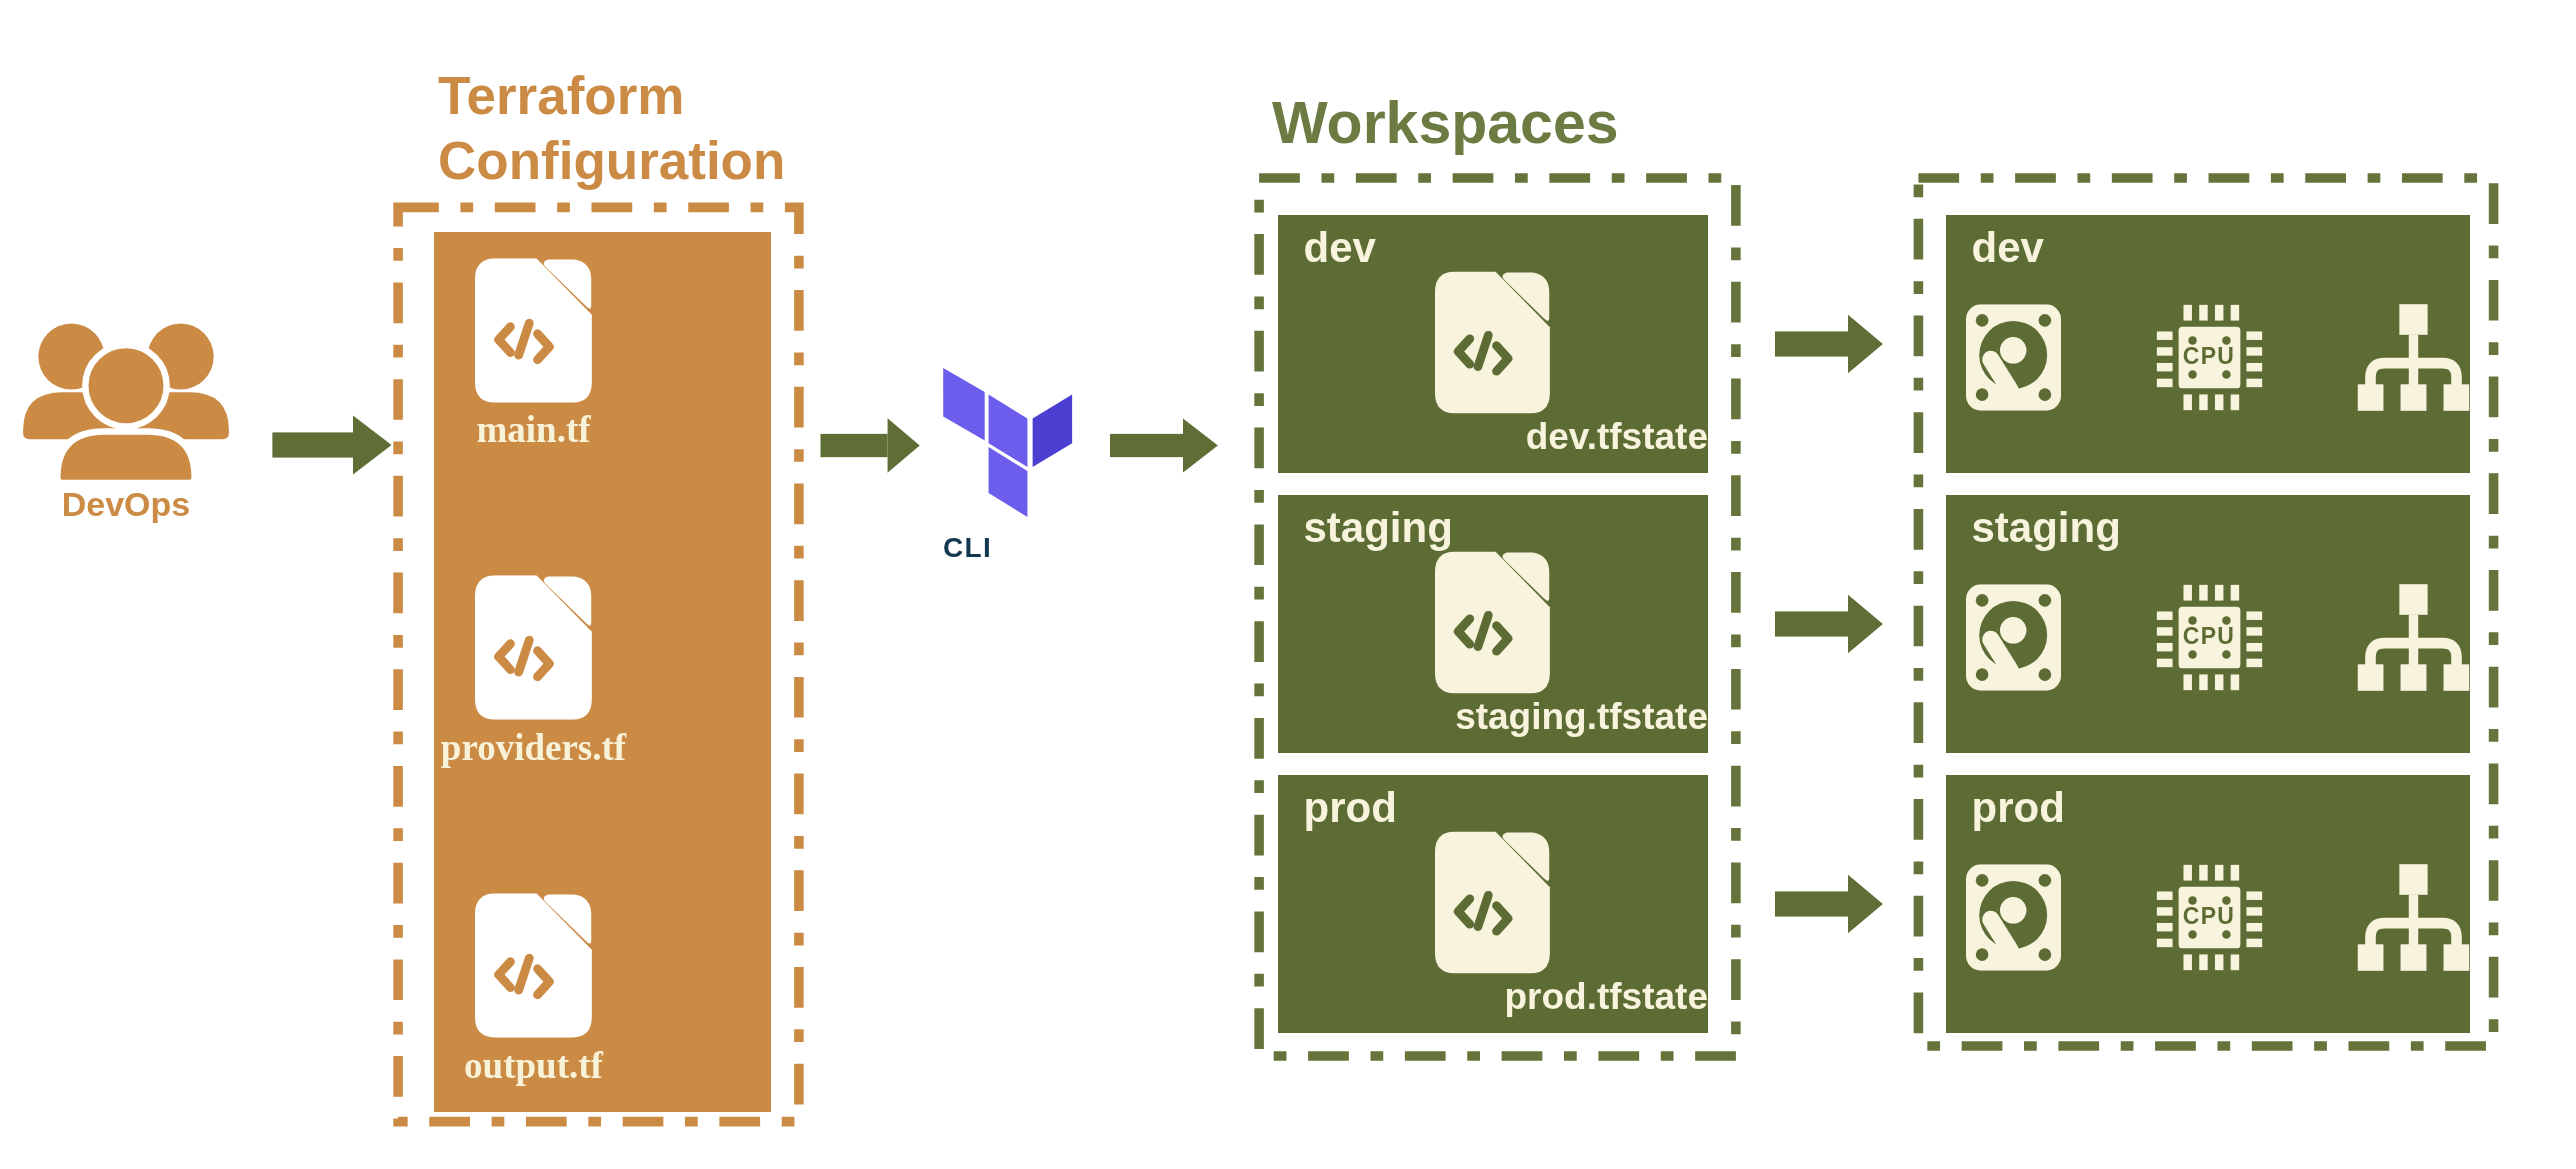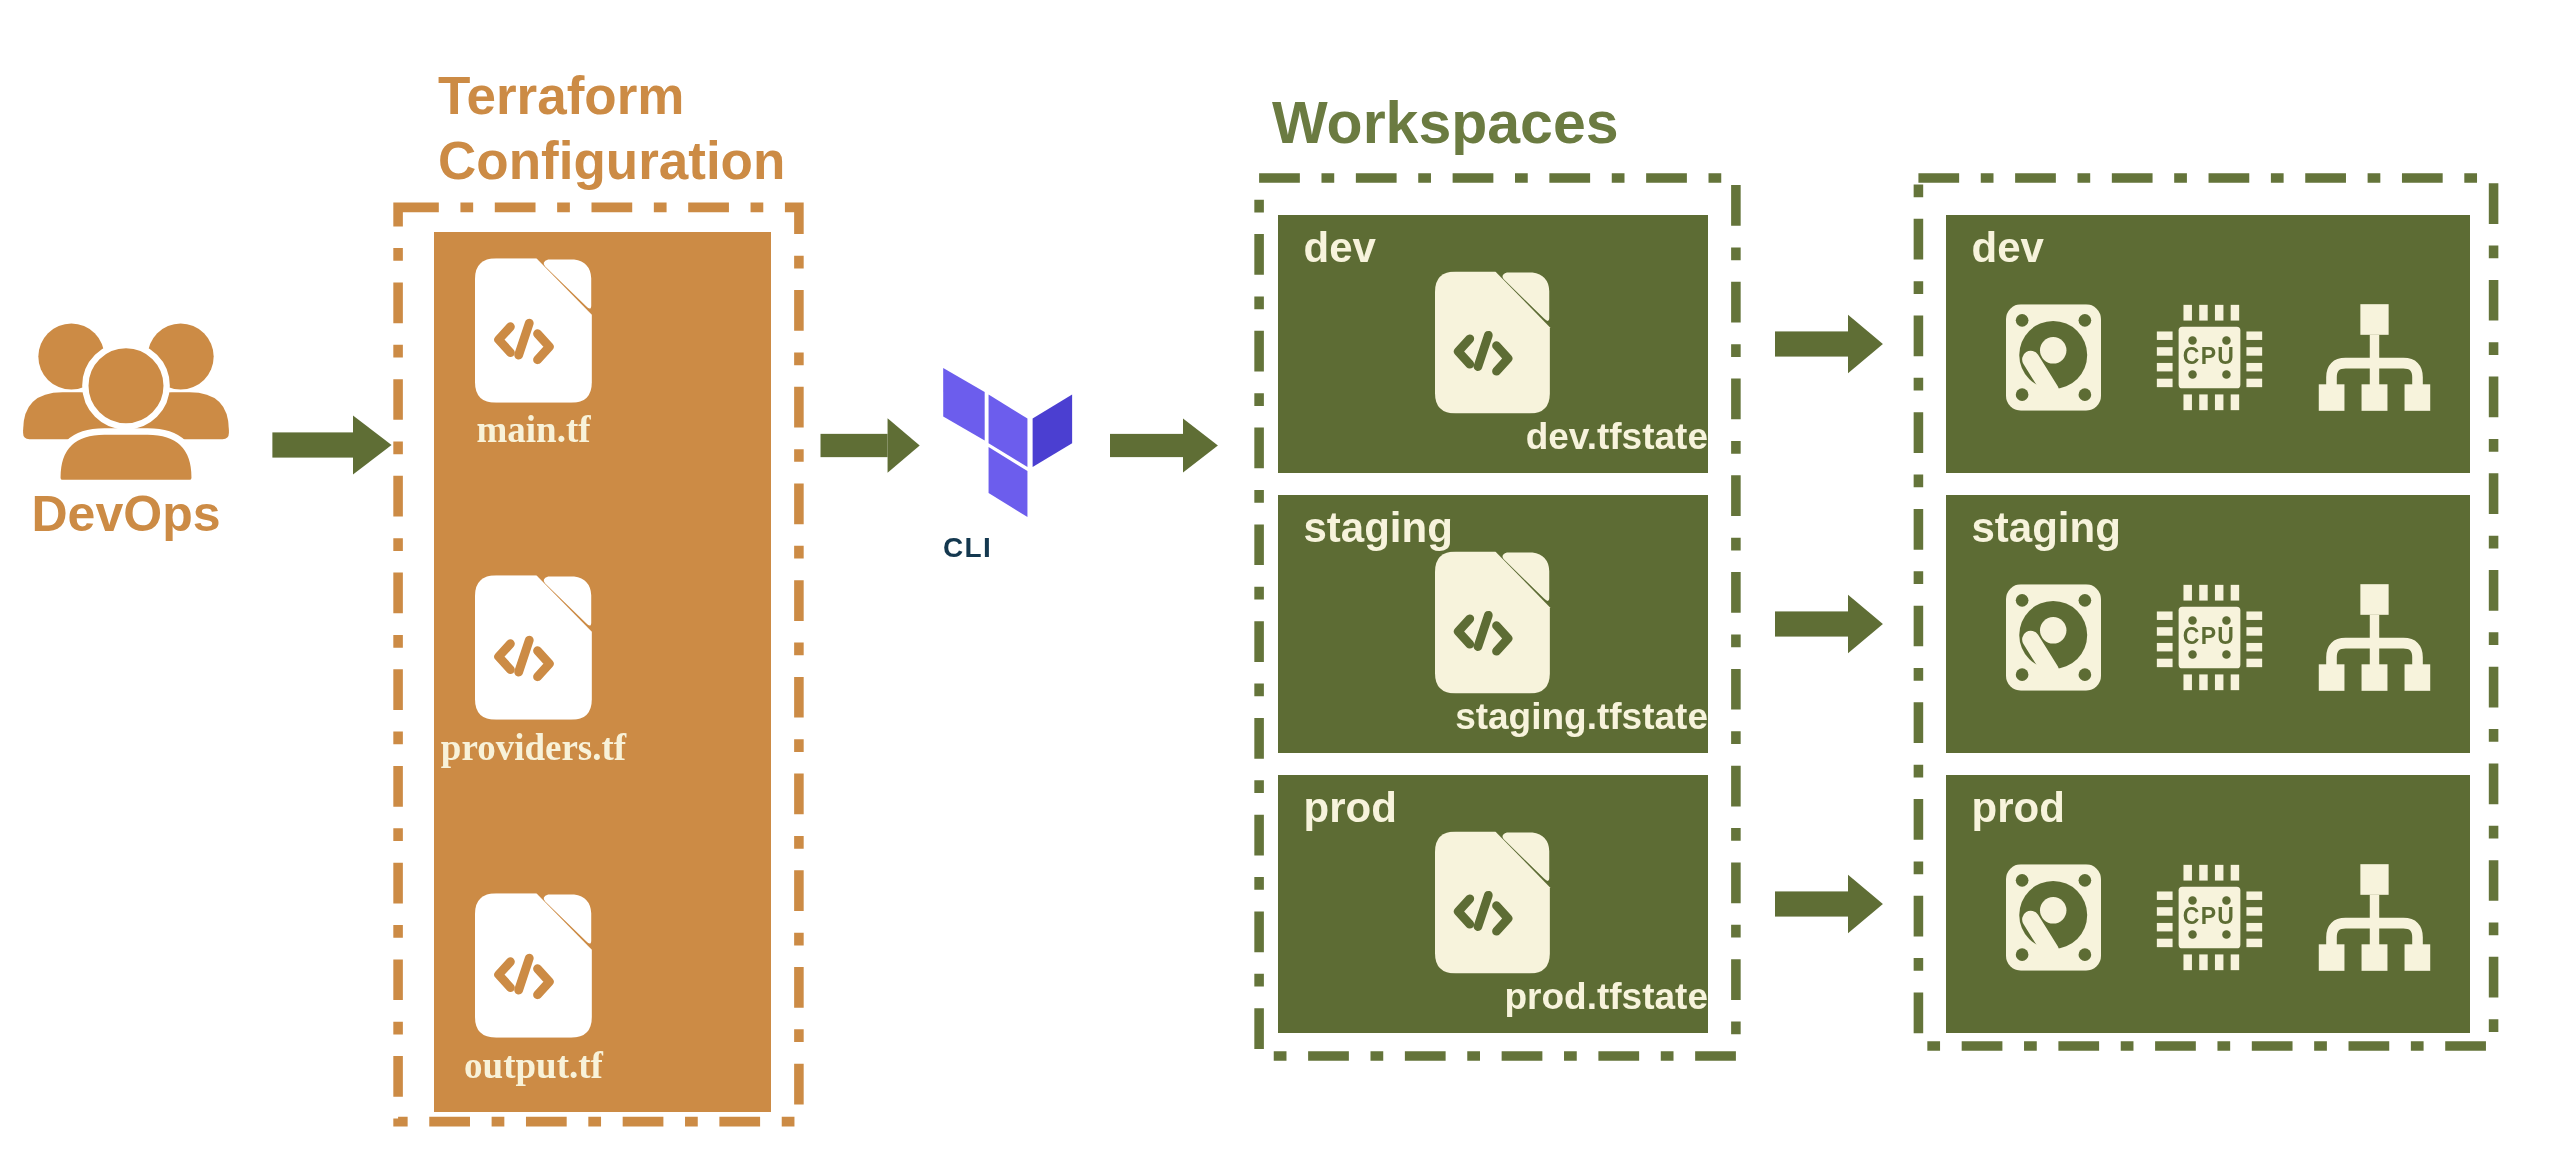--- a/index.html
+++ b/index.html
@@ -17,39 +17,39 @@
   *{margin:0;padding:0;box-sizing:border-box;}
   html,body{background:#ffffff;}
   body{font-family:"Liberation Sans", sans-serif;font-weight:bold;}
   .canvas{position:relative;width:2576px;height:1169px;background:#ffffff;overflow:hidden;}
   .abs{position:absolute;}
 
   
   .section-title{font-size:59px;font-weight:bold;color:var(--green-title);white-space:nowrap;line-height:1;}
   .cfg-title{font-size:53px;font-weight:bold;color:var(--orange);line-height:1.22;white-space:nowrap;}
   .cfg-title span{display:block;}
-  .devops-label{font-size:50px;color:var(--orange);text-align:center;}
+  .devops-label{font-size:34px;color:var(--orange);text-align:center;}
   .cli-label{font-size:28px;color:var(--cli-text);text-align:left;letter-spacing:1.3px;}
 
   
   .cfg-box{background:var(--orange);display:flex;flex-direction:column;justify-content:space-between;
            padding:25.5px 0;}
   .file-entry{width:199px;display:flex;flex-direction:column;align-items:center;}
   .file-entry .doc{width:118px;height:145px;color:#ffffff;--doc-bg:var(--orange);}
   .file-label{margin-top:5.1px;font-size:37px;color:var(--cream-text);white-space:nowrap;font-family:Liberation Serif, serif;}
 
   
   .green-box{background:var(--green-box);position:absolute;}
   .box-name{position:absolute;left:25.5px;top:9px;font-size:42px;color:var(--cream);}
   .ws-doc{position:absolute;left:50%;transform:translateX(-50%);top:56px;width:116px;height:143px;
           color:var(--cream);--doc-bg:var(--green-box);}
   .state-label{position:absolute;bottom:15.3px;left:0;right:0;text-align:right;font-size:37px;color:var(--cream);white-space:nowrap;}
 
   .icons-row{position:absolute;left:0;right:0;top:75px;height:134px;display:flex;align-items:center;
-             justify-content:center;gap:51px;padding-left:20px;}
+             justify-content:space-between;gap:51px;padding-left:20px;}
   .res-icon{color:var(--cream);--box-bg:var(--green-box);}
   .cpu-wrap{position:relative;width:115px;height:115px;}
   .cpu-label{position:absolute;left:50%;top:50%;transform:translate(-50%,-52%);
              font-size:23px;letter-spacing:1.3px;color:var(--green-box);}
 
   svg.arrow{color:var(--green-arrow);}
   svg.dash{position:absolute;overflow:visible;}
 </style>
 </head>
 <body>

